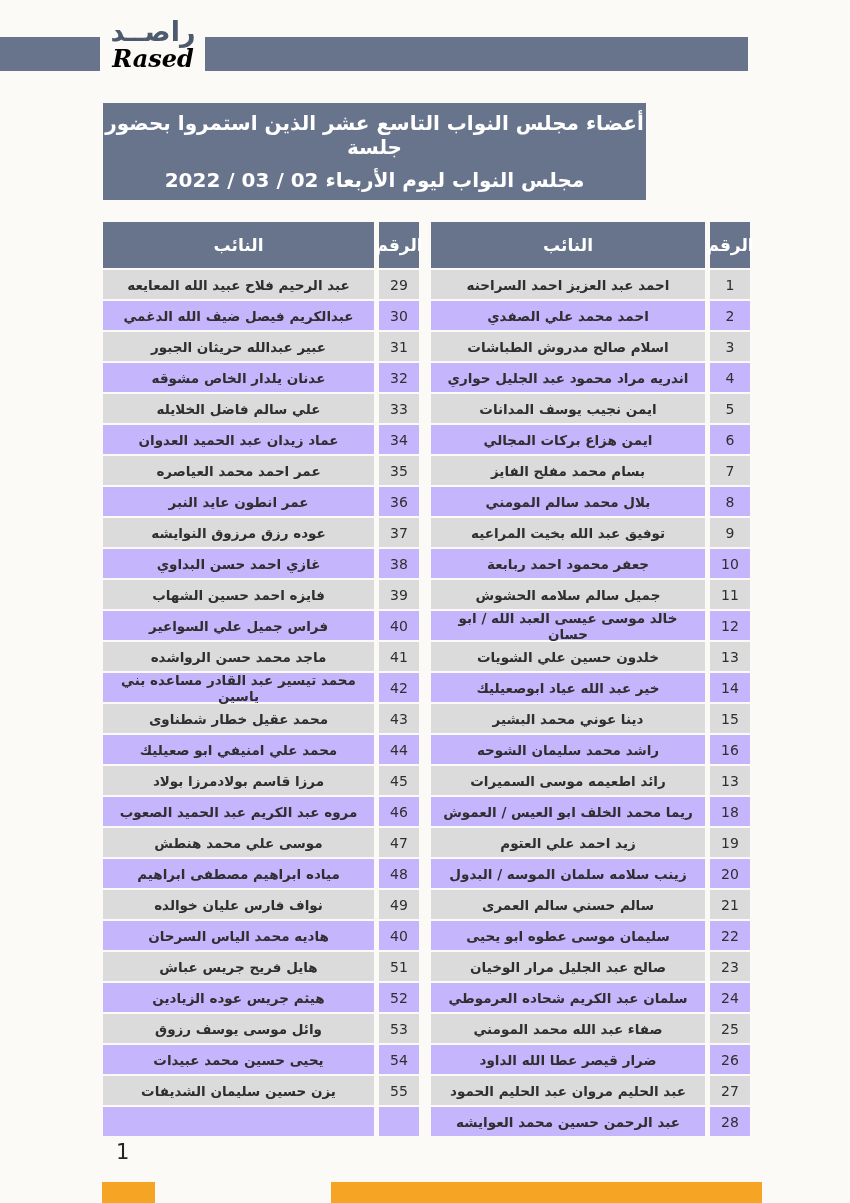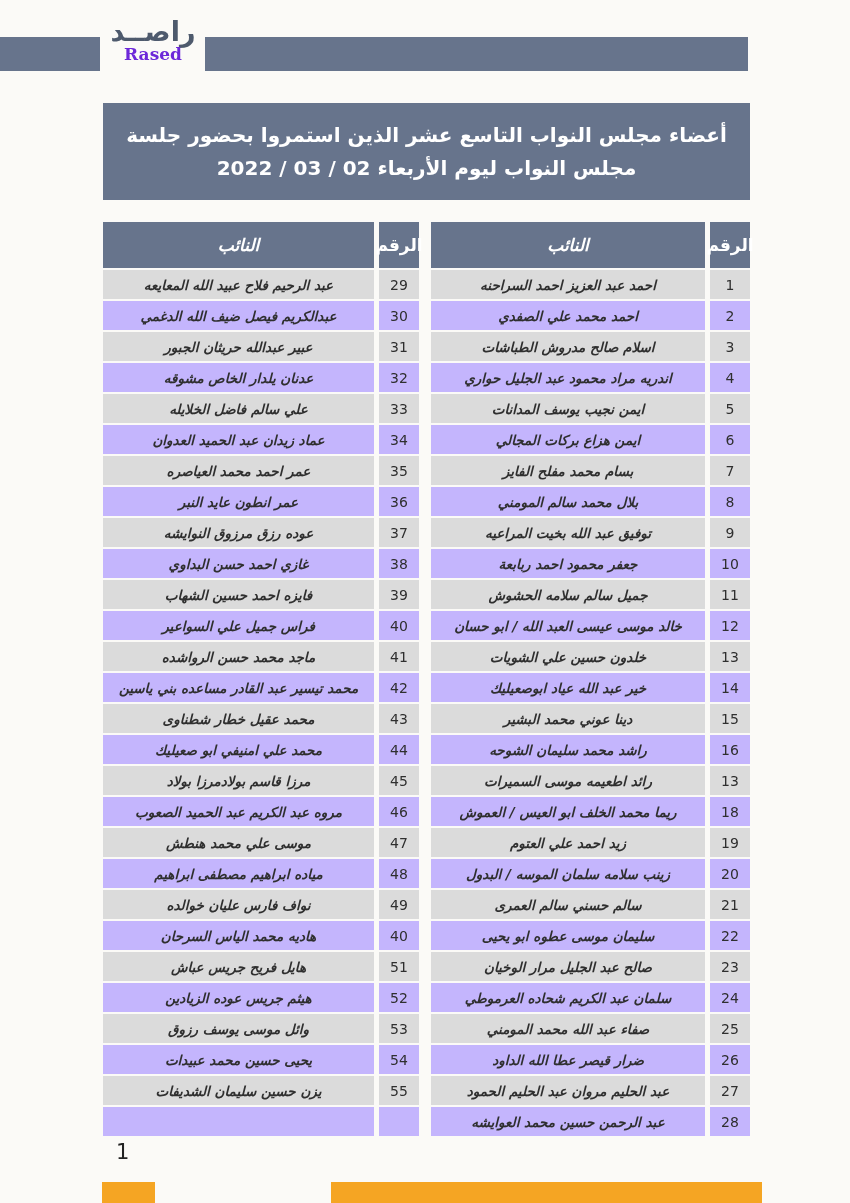--- a/index.html
+++ b/index.html
@@ -13,46 +13,46 @@
     width:850px; height:1203px;
     background:#fbfaf7;
     overflow:hidden;
   }
   
   .bar { position:absolute; background:var(--slate); height:34px; top:37px; }
   .bar-edge  { left:0;  width:100px; }
   .bar-long  { left:205px; width:543px; }
   .logo { position:absolute; left:98px; top:16px; width:110px; text-align:center; direction:rtl; }
   .logo-ar { font-size:27px; font-weight:bold; color:#4e5a6d; line-height:1.15; letter-spacing:0; }
-  .logo-en { font-family:"DejaVu Serif", serif; font-weight:bold;
-             font-size:17px; color:#6d28d9; margin-top:-3px; }
+  .logo-en { font-family:"DejaVu Serif", serif; font-style:italic; font-weight:bold;
+             font-size:24px; color:#000000; margin-top:-3px; }
   
   .title-box {
-    position:absolute; left:103px; top:103px; width:647px; height:97px;
+    position:absolute; left:103px; top:103px; width:543px; height:97px;
     background:var(--slate); color:#ffffff;
     display:flex; flex-direction:column; justify-content:center; align-items:center;
     gap:9px; font-weight:bold; font-size:20px; text-align:center; direction:rtl;
   }
   
   .tables-wrap {
     position:absolute; top:222px; left:103px; width:647px;
     display:flex; gap:12px; direction:rtl;
   }
   .mtable { display:flex; flex-direction:column; gap:2px; direction:rtl; }
   .mtable.first  { width:319px; }
   .mtable.second { width:316px; }
   .trow { display:flex; gap:5px; height:29px; direction:rtl; }
   .trow.header { height:46px; }
   .cell { display:flex; align-items:center; justify-content:center; text-align:center; }
   .cell.num  { width:40px; flex:none; }
   .cell.name { flex:1; padding:0 6px; }
   .trow.header .cell { background:var(--slate); color:#fff; font-weight:bold; font-size:17px; }
   .trow.dark  .cell { background:#dbdbdb; }
   .trow.light .cell { background:#c4b5fd; }
-  .trow .cell.name { font-size:13.5px; font-weight:bold; color:#2f2f2f;font-style:italic; }
+  .trow .cell.name { font-size:13.5px; font-weight:bold; color:#2f2f2f; }
   .trow .cell.num  { font-size:14px; color:#2f2f2f; }
   .trow.header .cell.name, .trow.header .cell.num { font-size:17px; color:#fff; }
   
   .page-number { position:absolute; left:116px; top:1140px; font-size:21px; color:#222; direction:ltr; }
   .orange-square { position:absolute; left:102px; top:1182px; width:53px; height:21px; background:var(--orange); }
   .orange-bar    { position:absolute; left:331px; top:1182px; width:431px; height:21px; background:var(--orange); }
 </style>
 </head>
 <body>
 

